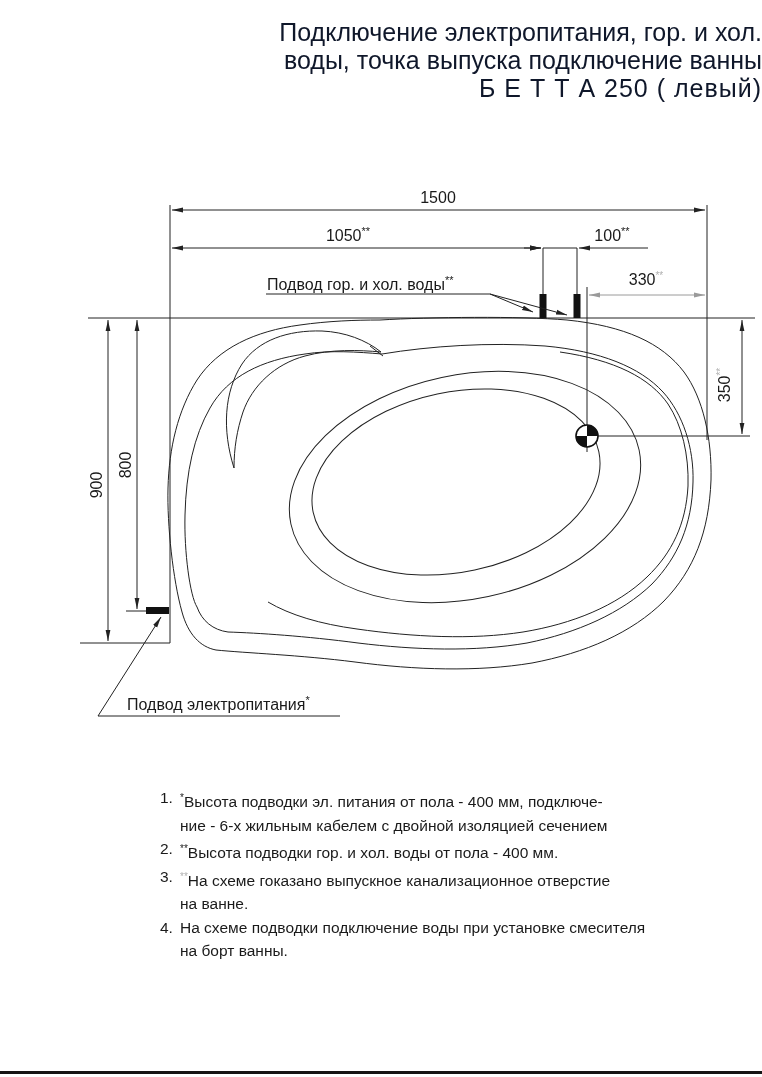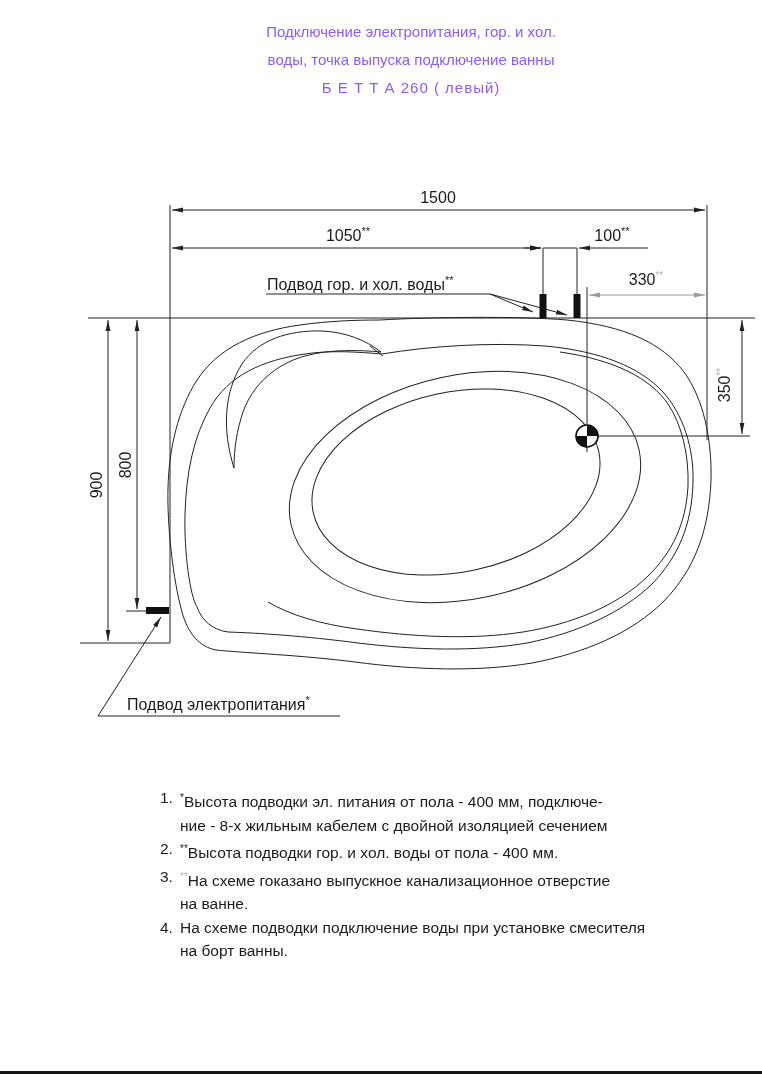--- a/index.html
+++ b/index.html
@@ -1,33 +1,33 @@
 <!DOCTYPE html>
 <html><head>
 <meta charset="utf-8">
 <style>
   html,body{margin:0;padding:0;background:#fff;}
   body{width:762px;height:1077px;position:relative;font-family:"Liberation Sans",sans-serif;color:#111;overflow:hidden;}
-  .title{position:absolute;top:18px;left:60px;right:0;text-align:center;font-size:15px;line-height:28px;color:#8b5cf6;}
+  .title{position:absolute;top:18px;left:60px;right:0;text-align:right;font-size:25px;line-height:28px;color:#0f172a;}
   .title .t3{letter-spacing:1px;}
   svg.draw{position:absolute;left:0;top:0;}
   .notes{position:absolute;left:160px;top:786px;width:560px;font-size:15.5px;line-height:23.5px;color:#1a1a1a;}
   .note-line{position:relative;padding-left:20px;white-space:nowrap;}
   .note-line .num{position:absolute;left:0;top:0;}
   sup.mk{font-size:10px;vertical-align:6px;}
   sup.mk.faint{color:#b0b0b0;}
   .bottom-rule{position:absolute;left:0;top:1071px;width:762px;height:3px;background:#151515;}
 </style>
 </head>
 <body>
 
 <div class="title">
   <div class="t1">Подключение электропитания, гор. и хол.</div>
   <div class="t2">воды, точка выпуска подключение ванны</div>
-  <div class="t3">Б Е Т Т А 260   ( левый)</div>
+  <div class="t3">Б Е Т Т А 250   ( левый)</div>
 </div>
 
 <svg class="draw" width="762" height="1077" viewBox="0 0 762 1077">
   <defs>
     <marker id="ae" markerWidth="12" markerHeight="8" refX="11" refY="4" orient="auto" markerUnits="userSpaceOnUse">
       <path d="M0,1.6 L11,4 L0,6.4 Z" fill="#222"></path>
     </marker>
     <marker id="as" markerWidth="12" markerHeight="8" refX="1" refY="4" orient="auto" markerUnits="userSpaceOnUse">
       <path d="M12,1.6 L1,4 L12,6.4 Z" fill="#222"></path>
     </marker>
@@ -137,21 +137,21 @@
     <text x="730" y="385" text-anchor="middle" transform="rotate(-90 730 385)"><tspan>350</tspan><tspan dy="-6" font-size="10" fill="#b0b0b0">**</tspan></text>
     <text x="102" y="485" text-anchor="middle" transform="rotate(-90 102 485)"><tspan>900</tspan></text>
     <text x="131" y="465" text-anchor="middle" transform="rotate(-90 131 465)"><tspan>800</tspan></text>
     <text x="267" y="290"><tspan>Подвод гор. и хол. воды</tspan><tspan dy="-6" font-size="11">**</tspan></text>
     <text x="127" y="710"><tspan>Подвод электропитания</tspan><tspan dy="-6" font-size="11">*</tspan></text>
   </g>
 </svg>
 
 <div class="notes">
   <div class="note-line"><span class="num">1.</span><sup class="mk">*</sup><span>Высота подводки эл. питания от пола - 400 мм, подключе-</span></div>
-  <div class="note-line"><span>ние - 8-х жильным кабелем с двойной изоляцией сечением</span></div>
+  <div class="note-line"><span>ние - 6-х жильным кабелем с двойной изоляцией сечением</span></div>
   <div class="note-line"><span class="num">2.</span><sup class="mk">**</sup><span>Высота подводки гор. и хол. воды от пола - 400 мм.</span></div>
   <div class="note-line"><span class="num">3.</span><sup class="mk faint">**</sup><span>На схеме гоказано выпускное канализационное отверстие</span></div>
   <div class="note-line"><span>на ванне.</span></div>
   <div class="note-line"><span class="num">4.</span><span>На схеме подводки подключение воды при установке смесителя</span></div>
   <div class="note-line"><span>на борт ванны.</span></div>
 </div>
 
 <div class="bottom-rule"></div>
 
 </body></html>

